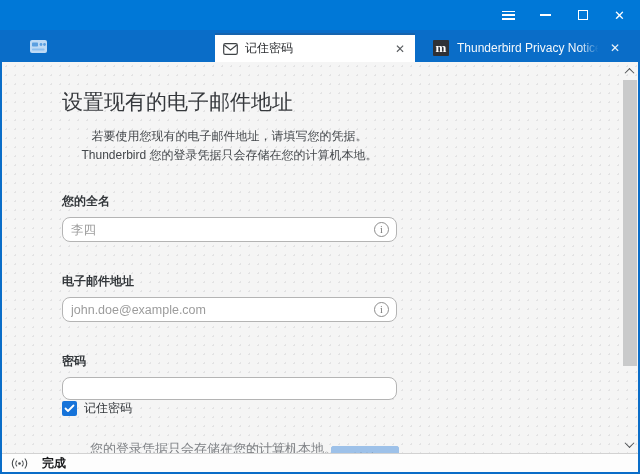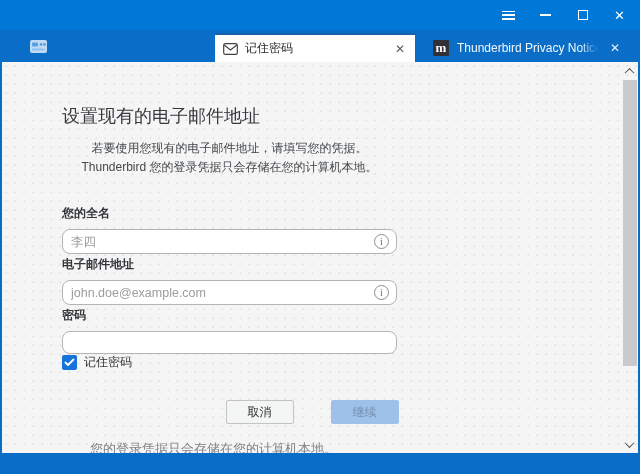--- a/index.html
+++ b/index.html
@@ -32,24 +32,24 @@
     -webkit-mask-image:linear-gradient(to right,#000 86%,transparent 99%); mask-image:linear-gradient(to right,#000 86%,transparent 99%); }
   .tab-secondary .tab-close{ color:#eef3f8; }
 
   
   .content{ position:absolute; top:62px; left:2px; width:636px; height:391px; overflow:hidden;
     background:#f5f5f5;
     background-image:radial-gradient(#e3e3e4 1px, transparent 1px);
     background-size:9px 9px; }
 
   .form-col{ width:335px; margin-left:60px; }
-  h1.page-title{ margin-top:42px; font-size:18px; font-weight:300; color:#36393d; }
+  h1.page-title{ margin-top:26px; font-size:21px; font-weight:300; color:#36393d; }
   .page-desc{ margin-top:11px; font-size:12px; line-height:19px; color:#43474b;text-align:center; }
 
-  .field-label{ display:block; margin-top:2px; font-size:12px; font-weight:bold; color:#33373b; }
+  .field-label{ display:block; margin-top:31px; font-size:12px; font-weight:bold; color:#33373b; }
   .field-label.first{ margin-top:28px; }
   .input-wrap{ position:relative; margin-top:7px; }
   .text-input{ width:100%; height:25px; border:1px solid #b4b4b4; border-radius:8px; background:#fff;
     padding:0 28px 0 8px; font-size:12.5px; color:#3a3a3a; font-family:"Liberation Sans",sans-serif; outline:none; }
   .text-input::placeholder{ color:#9c9c9c; opacity:1; }
   .text-input.password{ height:23px; padding-right:8px; }
   .info-badge{ position:absolute; right:8px; top:5px; width:15px; height:15px; border:1px solid #8e8e8e; border-radius:50%;
     color:#6f6f6f; font-family:"Liberation Serif",serif; font-size:10px; line-height:13px; text-align:center; }
 
   .remember-row{ display:flex; align-items:center; gap:7px; }
@@ -178,14 +178,26 @@
       <div class="scroll-arrow up">
         <span class="chev up"></span>
       </div>
       <div class="scroll-thumb"></div>
       <div class="scroll-arrow down">
         <span class="chev down"></span>
       </div>
     </div>
   </div>
 
+  <div class="statusbar">
+    <span class="net-icon">
+      <svg width="19" height="13" viewBox="0 0 19 13">
+        <path d="M4.2 1.5 A7.5 7.5 0 0 0 4.2 11.5" fill="none" stroke="#4a4d50" stroke-width="1.1"></path>
+        <path d="M7 3.6 A4.2 4.2 0 0 0 7 9.4" fill="none" stroke="#4a4d50" stroke-width="1.1"></path>
+        <circle cx="9.5" cy="6.5" r="1.3" fill="#4a4d50"></circle>
+        <path d="M12 3.6 A4.2 4.2 0 0 1 12 9.4" fill="none" stroke="#4a4d50" stroke-width="1.1"></path>
+        <path d="M14.8 1.5 A7.5 7.5 0 0 1 14.8 11.5" fill="none" stroke="#4a4d50" stroke-width="1.1"></path>
+      </svg>
+    </span>
+    <span class="status-text">完成</span>
+  </div>
 
 </div>
 
 </body></html>

